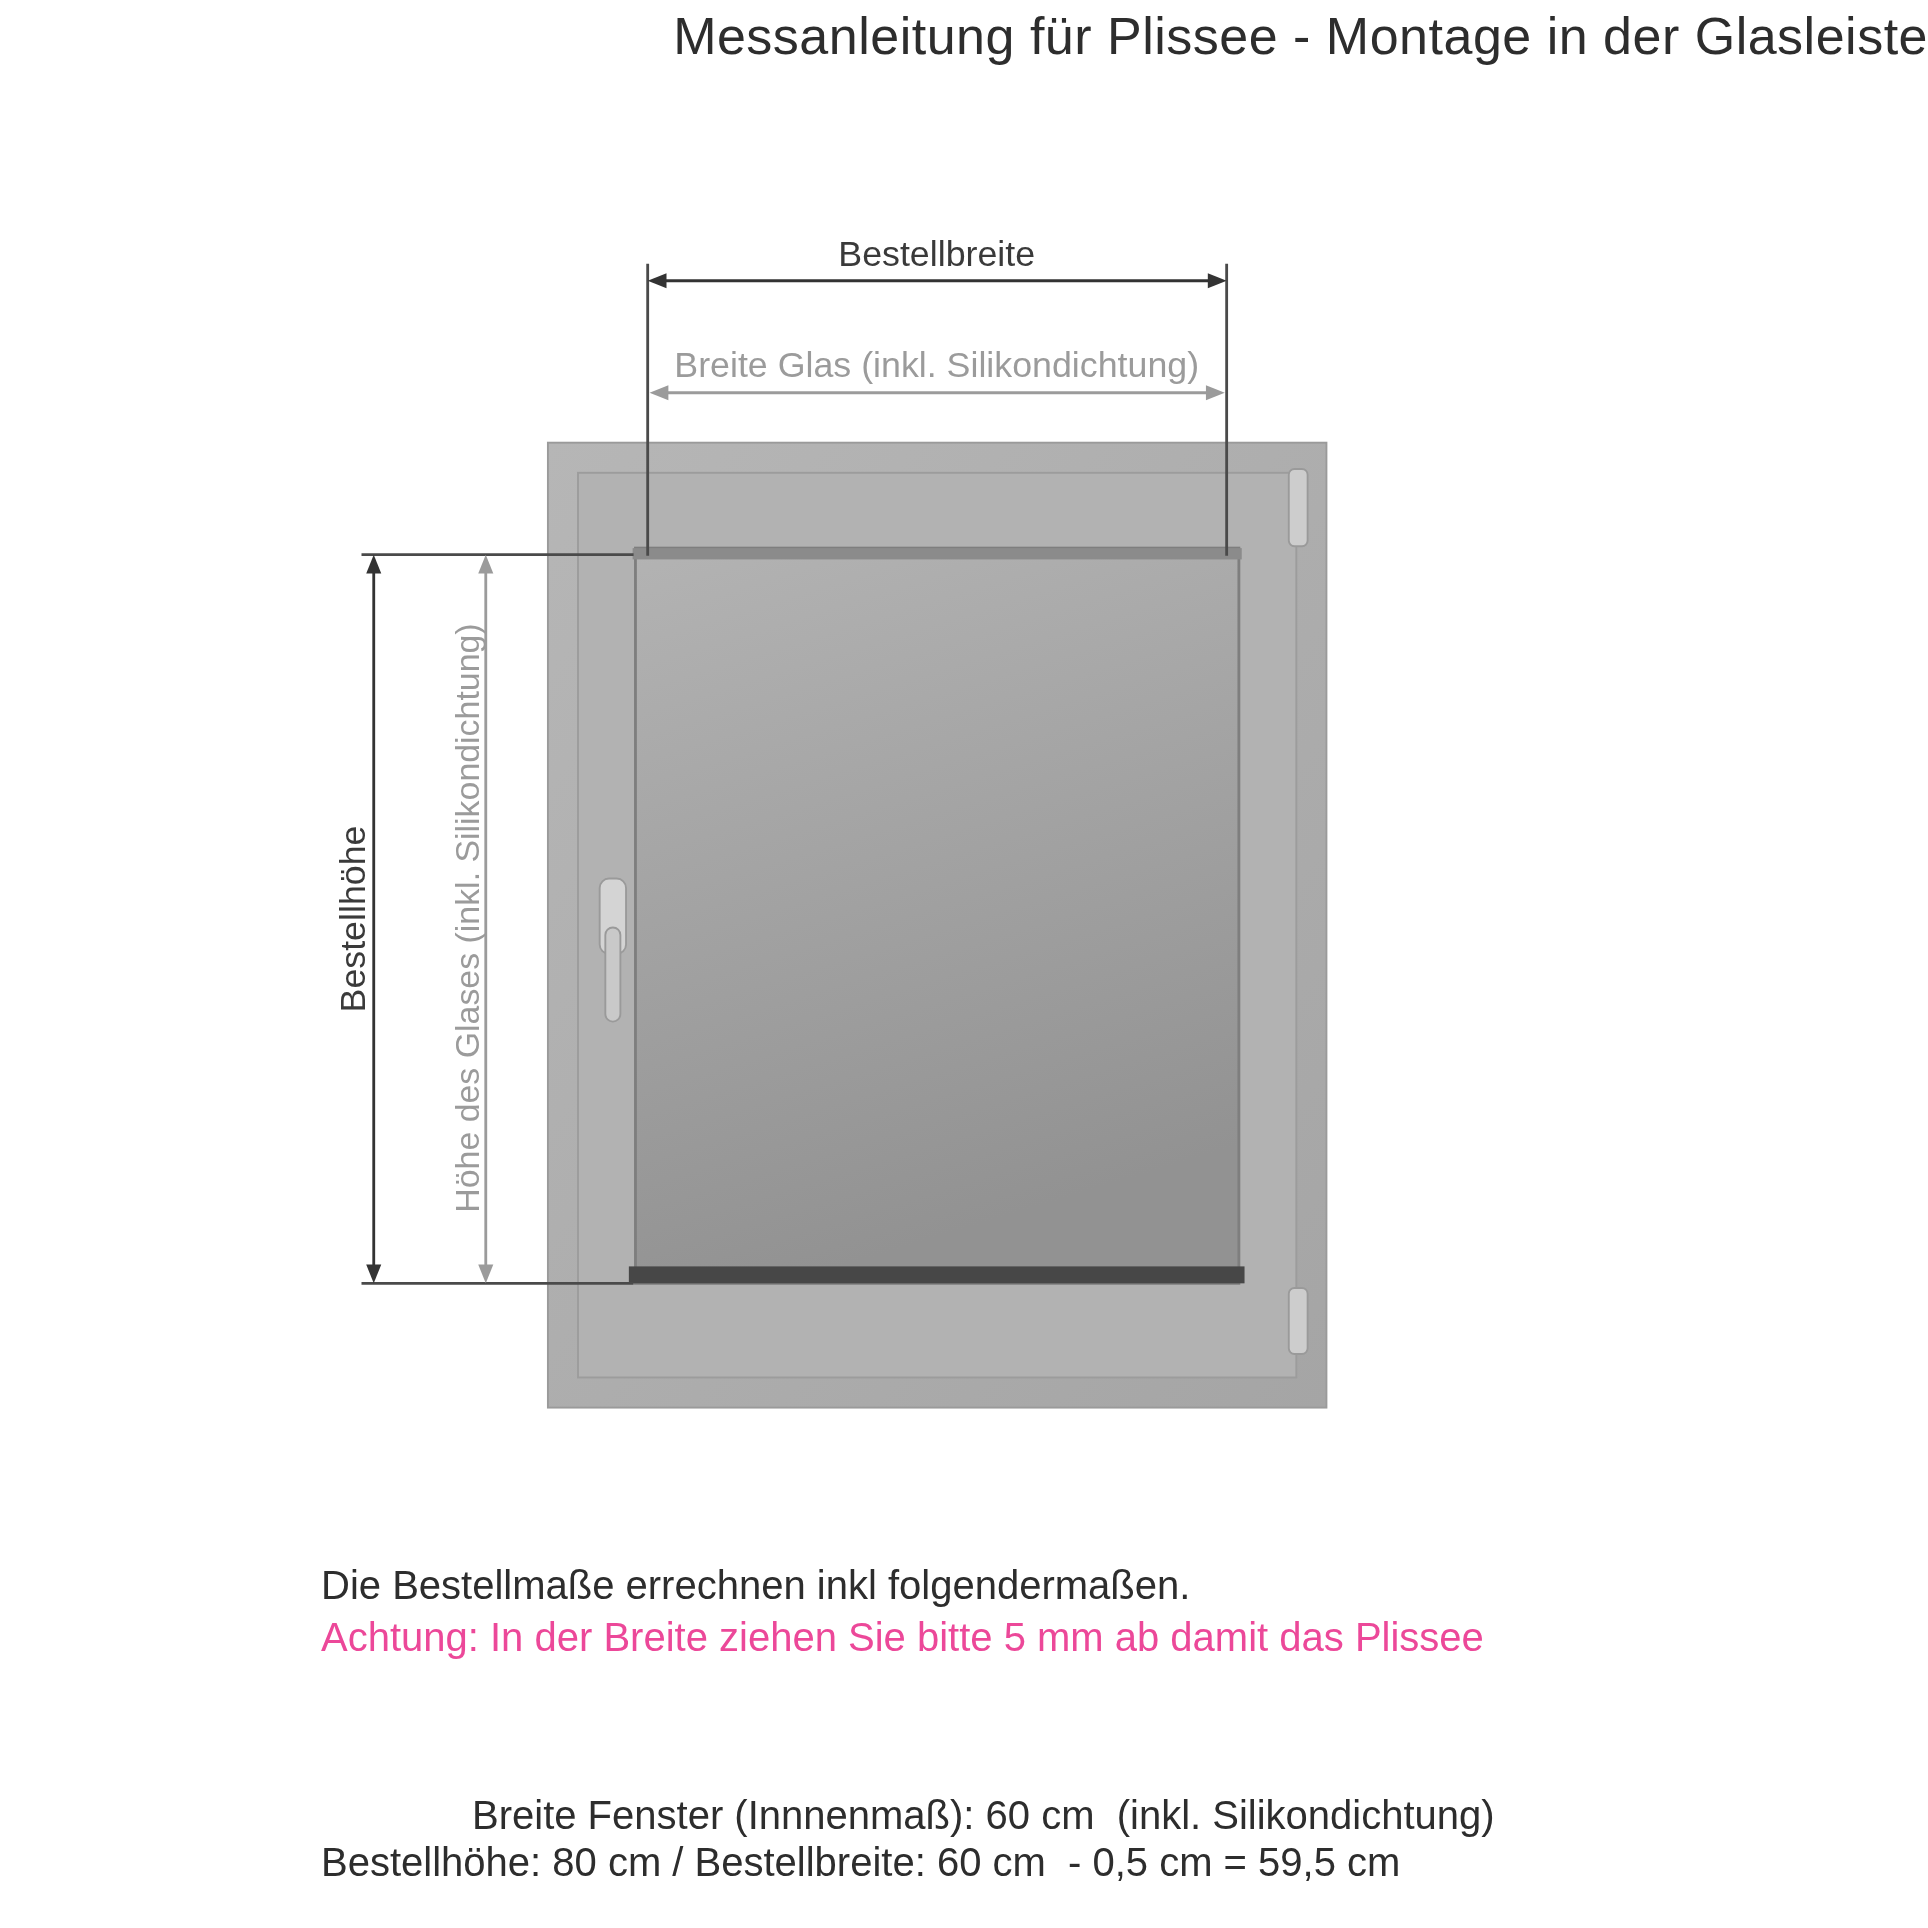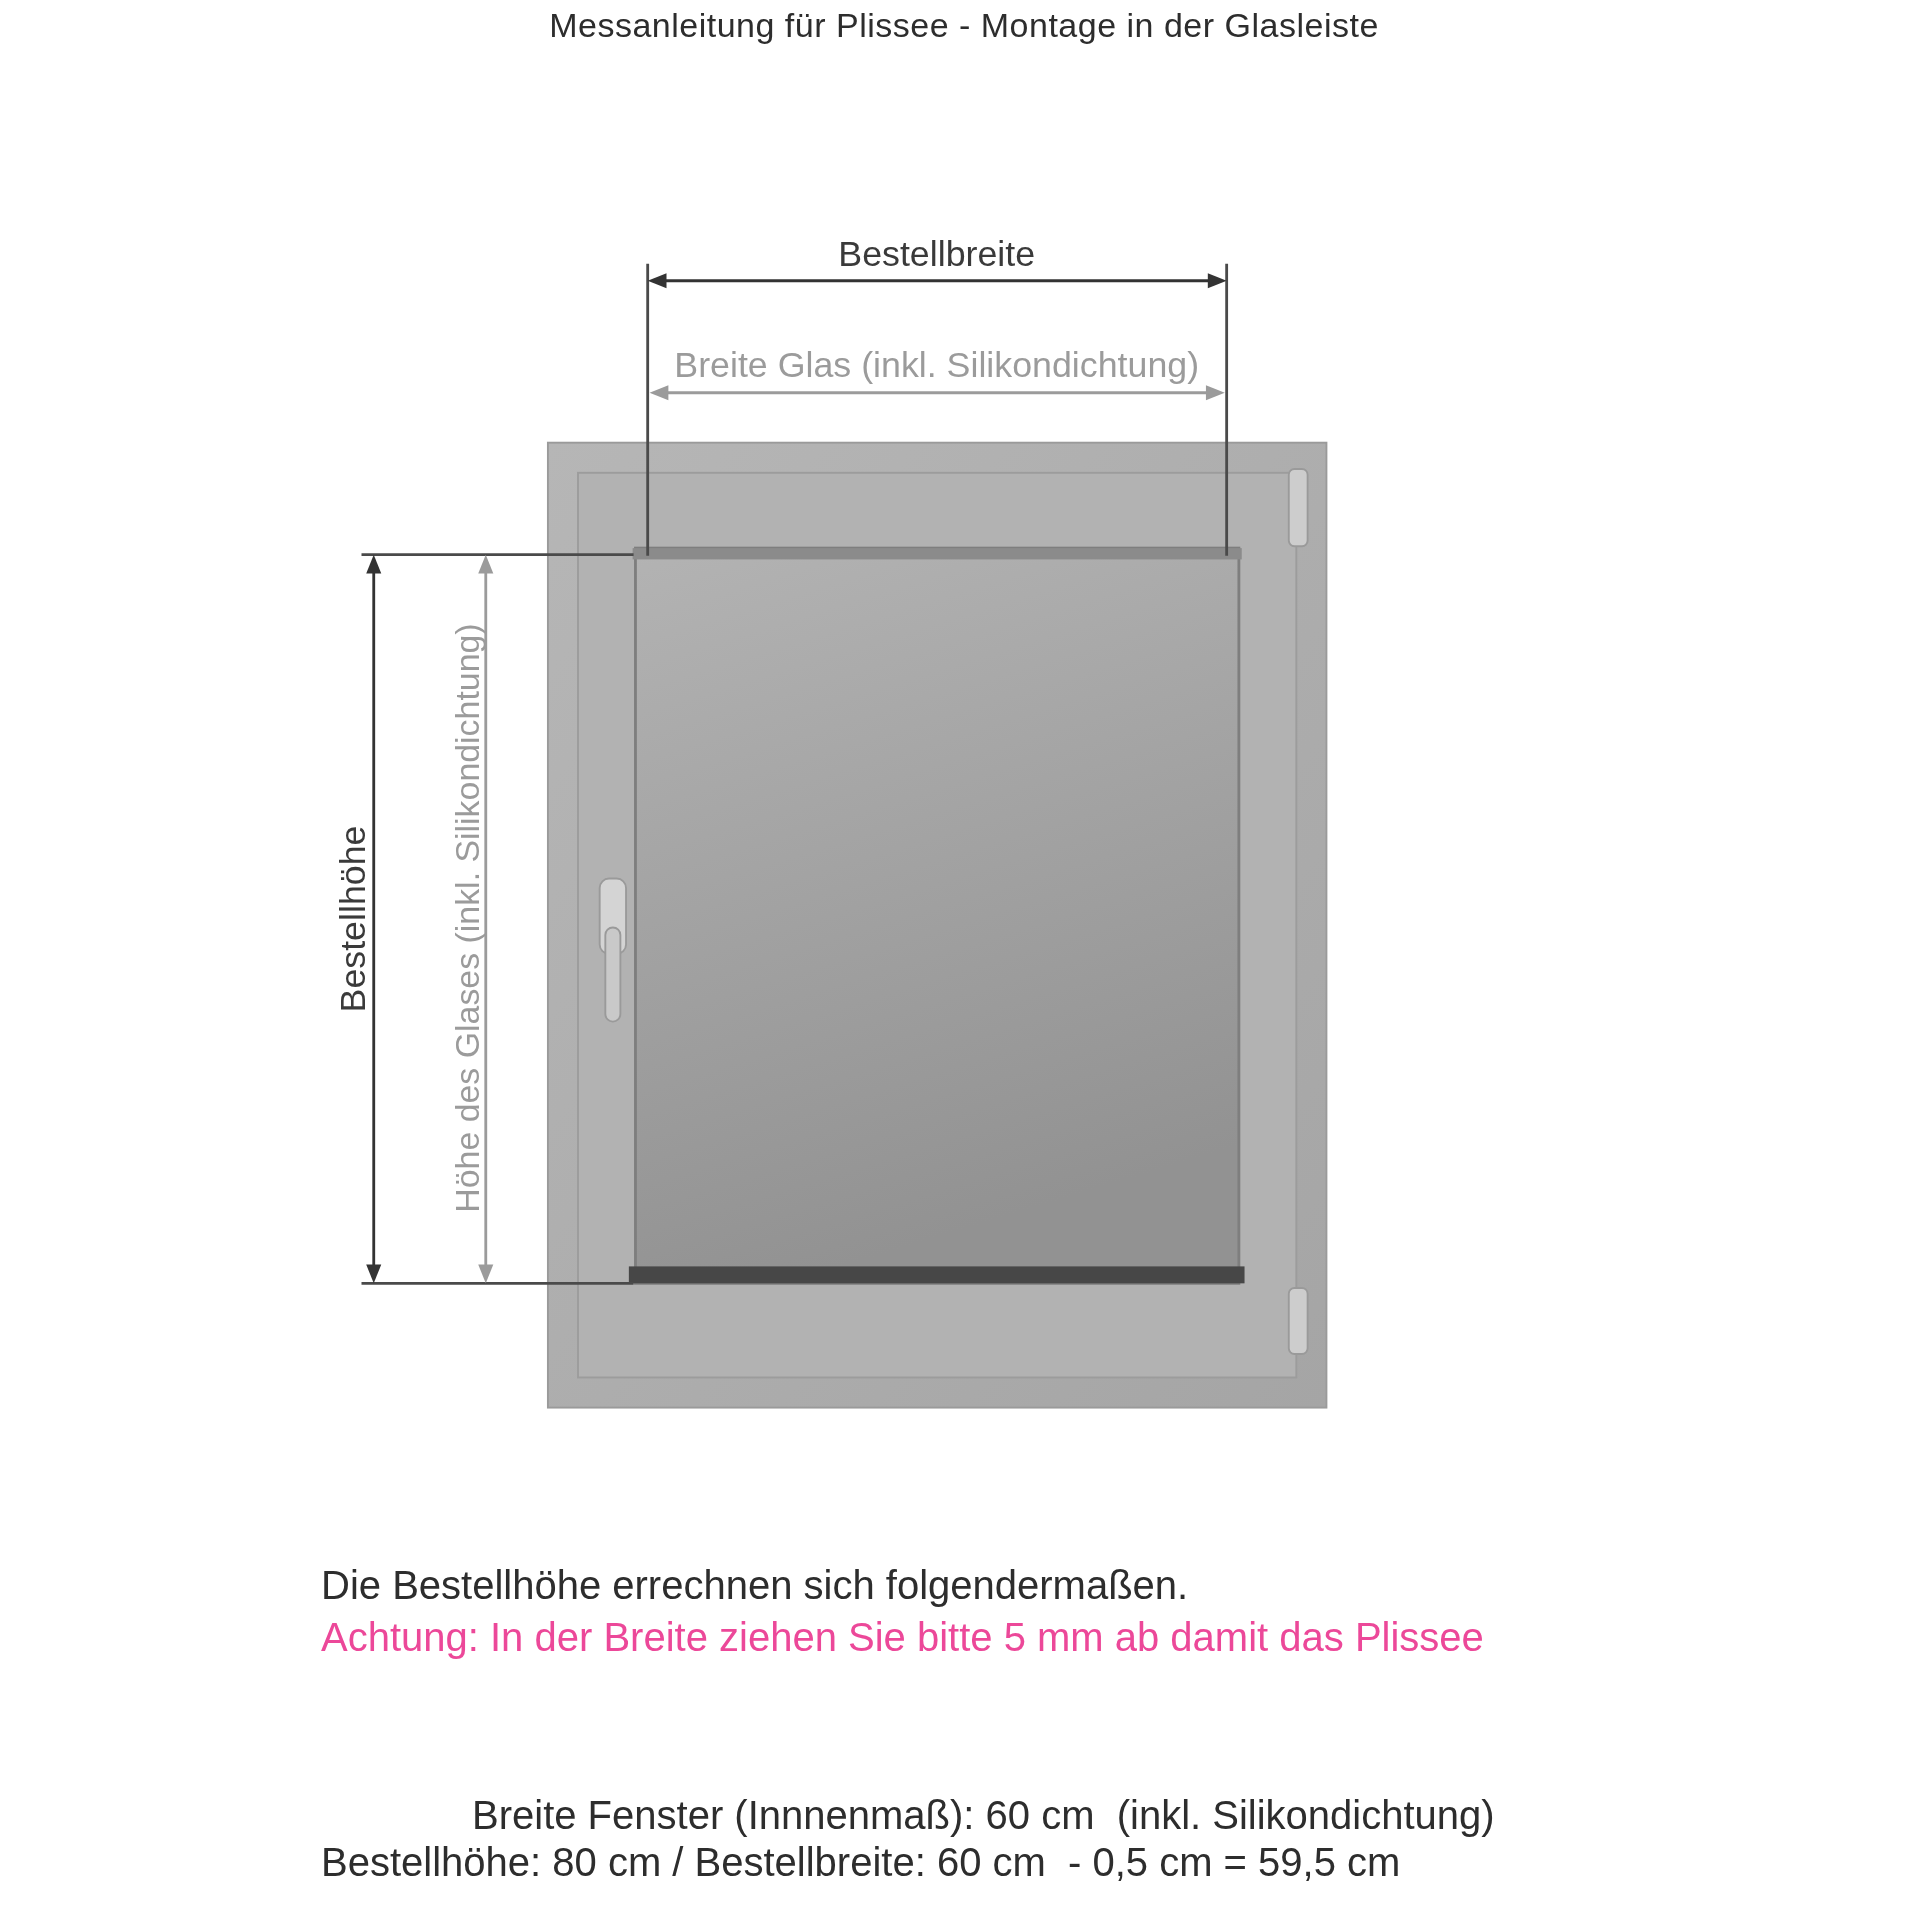--- a/index.html
+++ b/index.html
@@ -9,22 +9,22 @@
     background: #ffffff;
     font-family: "Liberation Sans", sans-serif;
     position: relative;
     overflow: hidden;
   }
   .page-title {
     position: absolute;
     top: 5.6px;
     left: 0;
     width: 100%;
-    text-align: center;
-    font-size: 34px;
+    text-align: right;
+    font-size: 52px;
     color: #2d2d2d;
     letter-spacing: 0.5px;
   }
   .diagram-svg {
     position: absolute;
     top: 0;
     left: 0;
   }
   svg text {
     font-family: "Liberation Sans", sans-serif;
@@ -106,21 +106,21 @@
 
   <g>
     <line x1="516" y1="606" x2="516" y2="1346" stroke="#9b9b9b" stroke-width="3"></line>
     <polygon points="516,589 508,609 524,609" fill="#9b9b9b"></polygon>
     <polygon points="516,1363 508,1343 524,1343" fill="#9b9b9b"></polygon>
     <text transform="translate(509,975) rotate(-90)" text-anchor="middle" font-size="36" fill="#9b9b9b">Höhe des Glases (inkl. Silikondichtung)</text>
   </g>
 </svg>
 
 <div class="instr" style="top:1559px">
-  <div class="line">Die Bestellhöhe errechnen sich folgendermaßen.</div>
+  <div class="line">Die Bestellmaße errechnen inkl folgendermaßen.</div>
   <div class="line warn">Achtung: In der Breite ziehen Sie bitte 5 mm ab damit das Plissee</div>
 </div>
 
 <div class="instr example" style="top:1792px">
   <div class="line indent">Breite Fenster (Innnenmaß): 60 cm  (inkl. Silikondichtung)</div>
   <div class="line">Bestellhöhe: 80 cm / Bestellbreite: 60 cm  - 0,5 cm = 59,5 cm</div>
 </div>
 
 
 </body></html>

